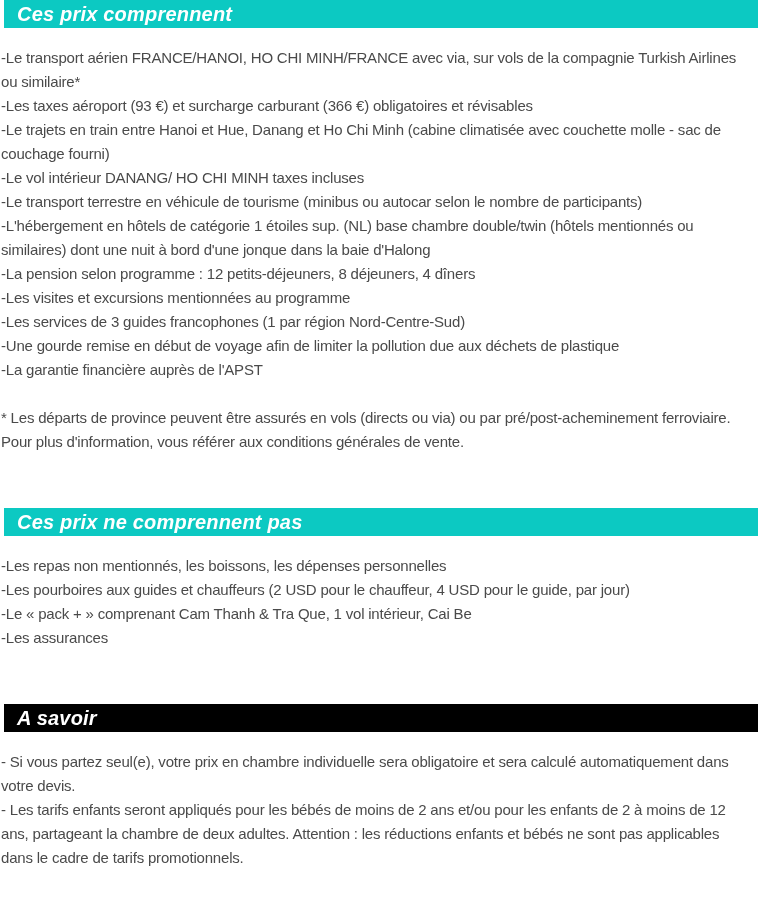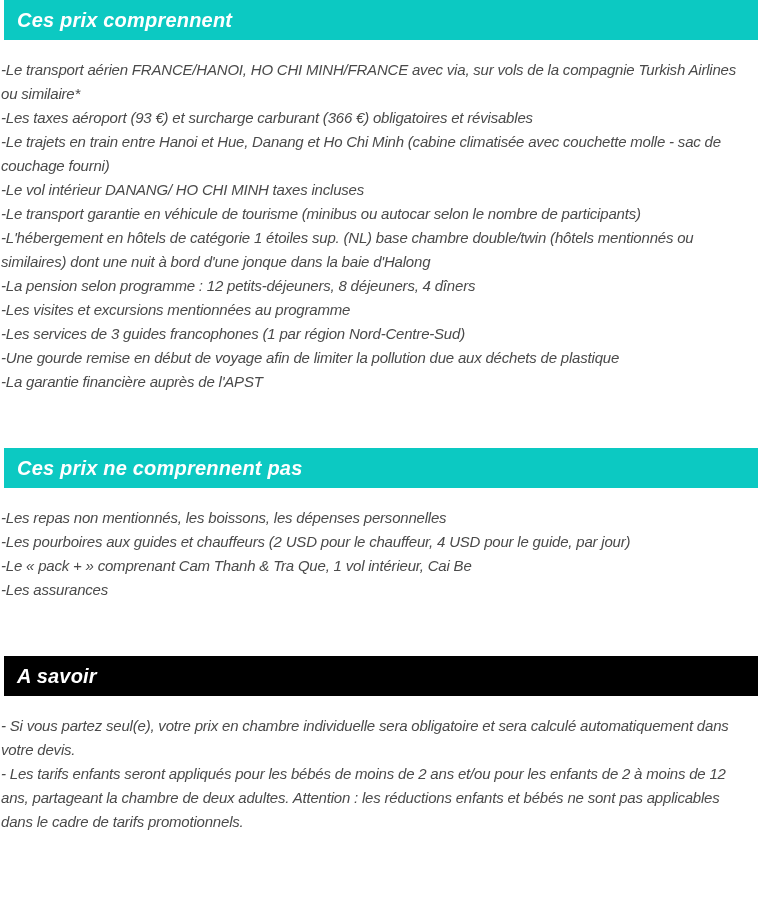--- a/index.html
+++ b/index.html
@@ -13,39 +13,38 @@
     font-family: "Liberation Sans", "DejaVu Sans", sans-serif;
   }
   main {
     width: 758px;
     min-height: 907px;
   }
   section.price-section { margin: 0 0 54px 0; }
   section.price-section:last-child { margin-bottom: 0; }
 
   .section-bar {
-    height: 40px;
+    height: 28px;
     margin-left: 4px;
     background-color: #0cc9c2; 
     display: flex;
     align-items: center;
     padding-left: 13px;
   }
   .section-bar h2 {
     margin: 0;
     font-style: italic;
     font-weight: 700;
     font-size: 20px;
     letter-spacing: 0.2px;
     color: #ffffff;
   }
   .section-content {
     padding: 18px 10px 0 1px;
     color: #4a4a4a;
-    font-style: italic;
     font-size: 15px;
     line-height: 24px;
     letter-spacing: -0.2px;
   }
   .section-content p { margin: 0; }
   .section-content p.footnote { margin-top: 24px; }
 </style>
 </head>
 <body>
 
@@ -53,27 +52,28 @@
 
   <section class="price-section">
     <header class="section-bar" style="background-color: rgb(12, 201, 194);">
       <h2>Ces prix comprennent</h2>
     </header>
     <div class="section-content">
       <p>-Le transport aérien FRANCE/HANOI, HO CHI MINH/FRANCE avec via, sur vols de la compagnie Turkish Airlines ou similaire*</p>
       <p>-Les taxes aéroport (93 €) et surcharge carburant (366 €) obligatoires et révisables</p>
       <p>-Le trajets en train entre Hanoi et Hue, Danang et Ho Chi Minh (cabine climatisée avec couchette molle - sac de couchage fourni)</p>
       <p>-Le vol intérieur DANANG/ HO CHI MINH taxes incluses</p>
-      <p>-Le transport garantie en véhicule de tourisme (minibus ou autocar selon le nombre de participants)</p>
+      <p>-Le transport terrestre en véhicule de tourisme (minibus ou autocar selon le nombre de participants)</p>
       <p>-L'hébergement en hôtels de catégorie 1 étoiles sup. (NL) base chambre double/twin (hôtels mentionnés ou similaires) dont une nuit à bord d'une jonque dans la baie d'Halong</p>
       <p>-La pension selon programme : 12 petits-déjeuners, 8 déjeuners, 4 dîners</p>
       <p>-Les visites et excursions mentionnées au programme</p>
       <p>-Les services de 3 guides francophones (1 par région Nord-Centre-Sud)</p>
       <p>-Une gourde remise en début de voyage afin de limiter la pollution due aux déchets de plastique</p>
       <p>-La garantie financière auprès de l'APST</p>
+      <p class="footnote">* Les départs de province peuvent être assurés en vols (directs ou via) ou par pré/post-acheminement ferroviaire. Pour plus d'information, vous référer aux conditions générales de vente.</p>
     </div>
   </section>
 
   <section class="price-section">
     <header class="section-bar" style="background-color: rgb(12, 201, 194);">
       <h2>Ces prix ne comprennent pas</h2>
     </header>
     <div class="section-content">
       <p>-Les repas non mentionnés, les boissons, les dépenses personnelles</p>
       <p>-Les pourboires aux guides et chauffeurs (2 USD pour le chauffeur, 4 USD pour le guide, par jour)</p>

